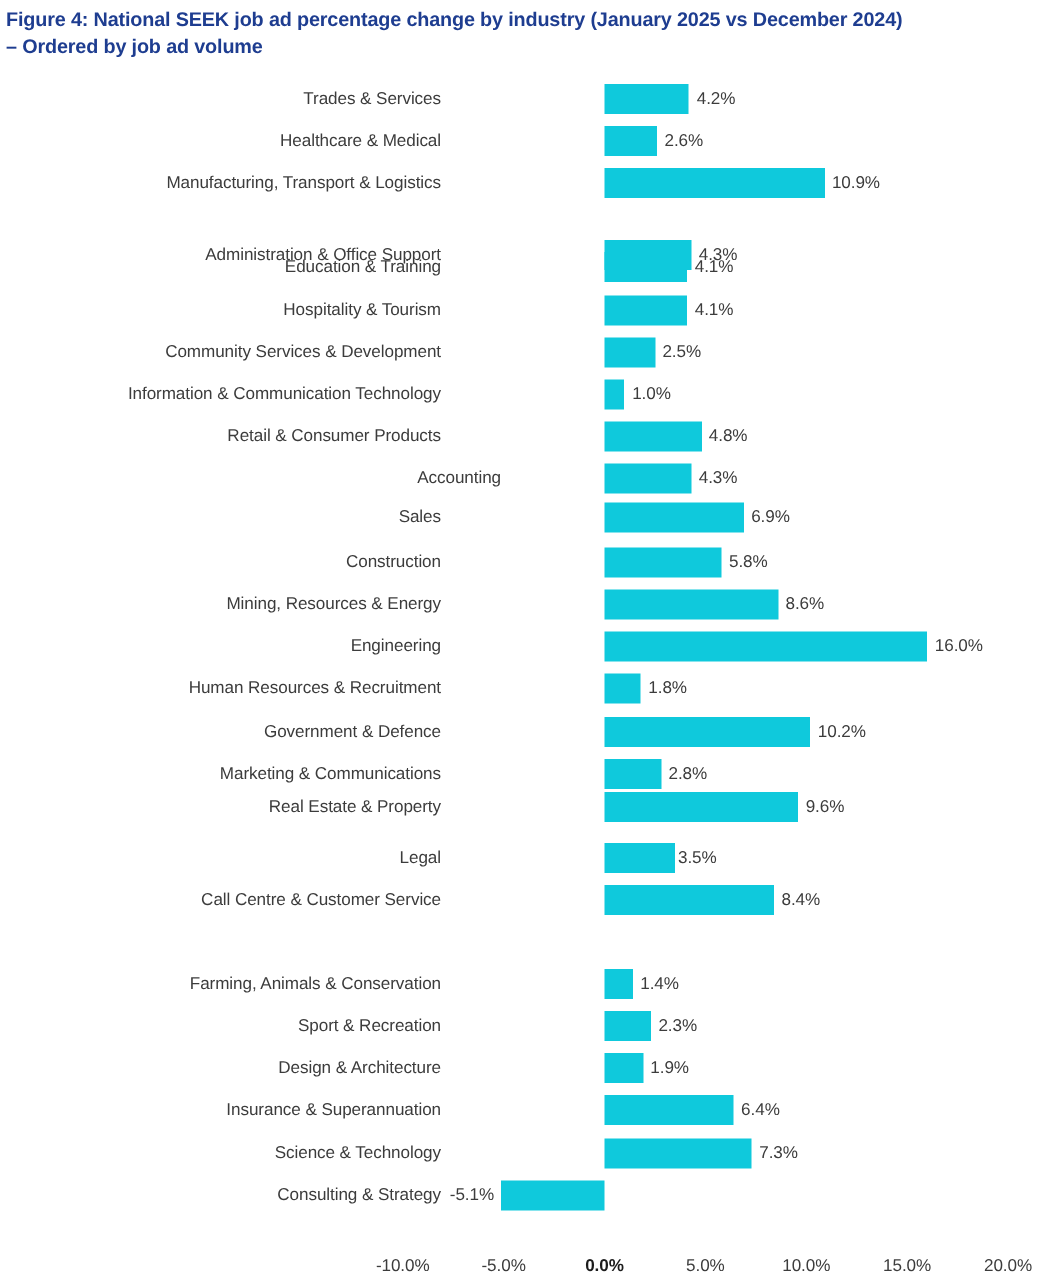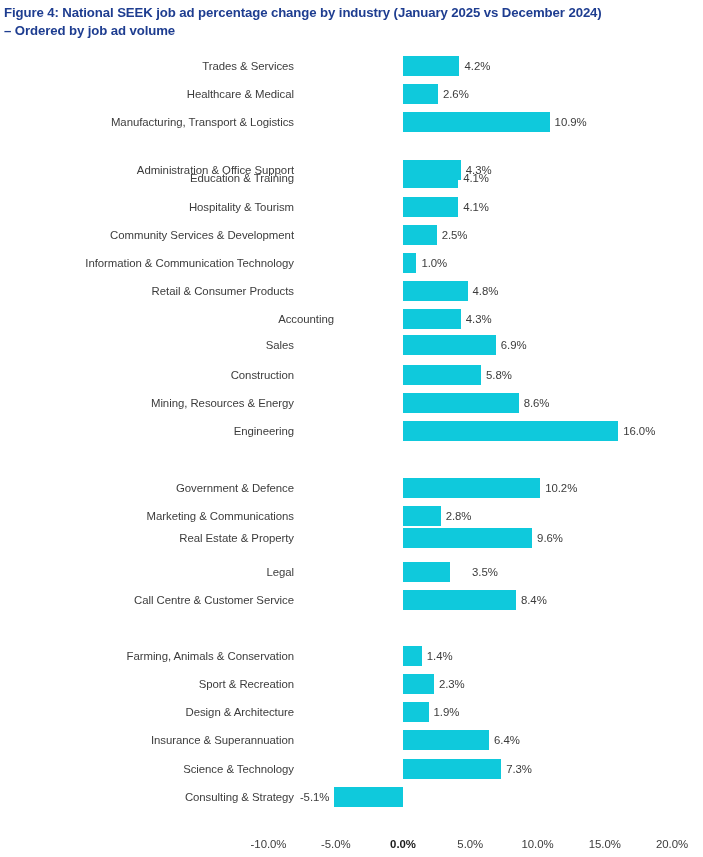--- a/index.html
+++ b/index.html
@@ -116,39 +116,44 @@
       <div class="row" style="top: 337.2px;">
         <div class="cat-label">Mining, Resources &amp; Energy</div>
         <div class="bar" style="width: 115.67px; left: 403px; background: rgb(15, 201, 220);"></div>
         <div class="val-label" style="left: 523.67px;">8.6%</div>
       </div>
       <div class="row" style="top: 365.3px;">
         <div class="cat-label">Engineering</div>
         <div class="bar" style="width: 215.2px; left: 403px; background: rgb(15, 201, 220);"></div>
         <div class="val-label" style="left: 623.2px;">16.0%</div>
       </div>
+      <div class="row" style="top: 393.4px;">
+        <div class="cat-label">Human Resources &amp; Recruitment</div>
+        <div class="bar" style="width: 24.21px; left: 403px; background: rgb(15, 201, 220);"></div>
+        <div class="val-label" style="left: 432.21px;">1.8%</div>
+      </div>
       <div class="row" style="top: 421.5px;">
         <div class="cat-label">Government &amp; Defence</div>
         <div class="bar" style="width: 137.19px; left: 403px; background: rgb(15, 201, 220);"></div>
         <div class="val-label" style="left: 545.19px;">10.2%</div>
       </div>
       <div class="row" style="top: 449.6px;">
         <div class="cat-label">Marketing &amp; Communications</div>
         <div class="bar" style="width: 37.66px; left: 403px; background: rgb(15, 201, 220);"></div>
         <div class="val-label" style="left: 445.66px;">2.8%</div>
       </div>
       <div class="row" style="top: 472px;">
         <div class="cat-label">Real Estate &amp; Property</div>
         <div class="bar" style="width: 129.12px; left: 403px; background: rgb(15, 201, 220);"></div>
         <div class="val-label" style="left: 537.12px;">9.6%</div>
       </div>
       <div class="row" style="top: 505.8px;">
         <div class="cat-label">Legal</div>
         <div class="bar" style="width: 47.075px; left: 403px; background: rgb(15, 201, 220);"></div>
-        <div class="val-label" style="left: 472px;">3.5%</div>
+        <div class="val-label" style="left: 452px;">3.5%</div>
       </div>
       <div class="row" style="top: 533.9px;">
         <div class="cat-label">Call Centre &amp; Customer Service</div>
         <div class="bar" style="width: 112.98px; left: 403px; background: rgb(15, 201, 220);"></div>
         <div class="val-label" style="left: 520.98px;">8.4%</div>
       </div>
       <div class="row" style="top: 590.1px;">
         <div class="cat-label">Farming, Animals &amp; Conservation</div>
         <div class="bar" style="width: 18.83px; left: 403px; background: rgb(15, 201, 220);"></div>
         <div class="val-label" style="left: 426.83px;">1.4%</div>

